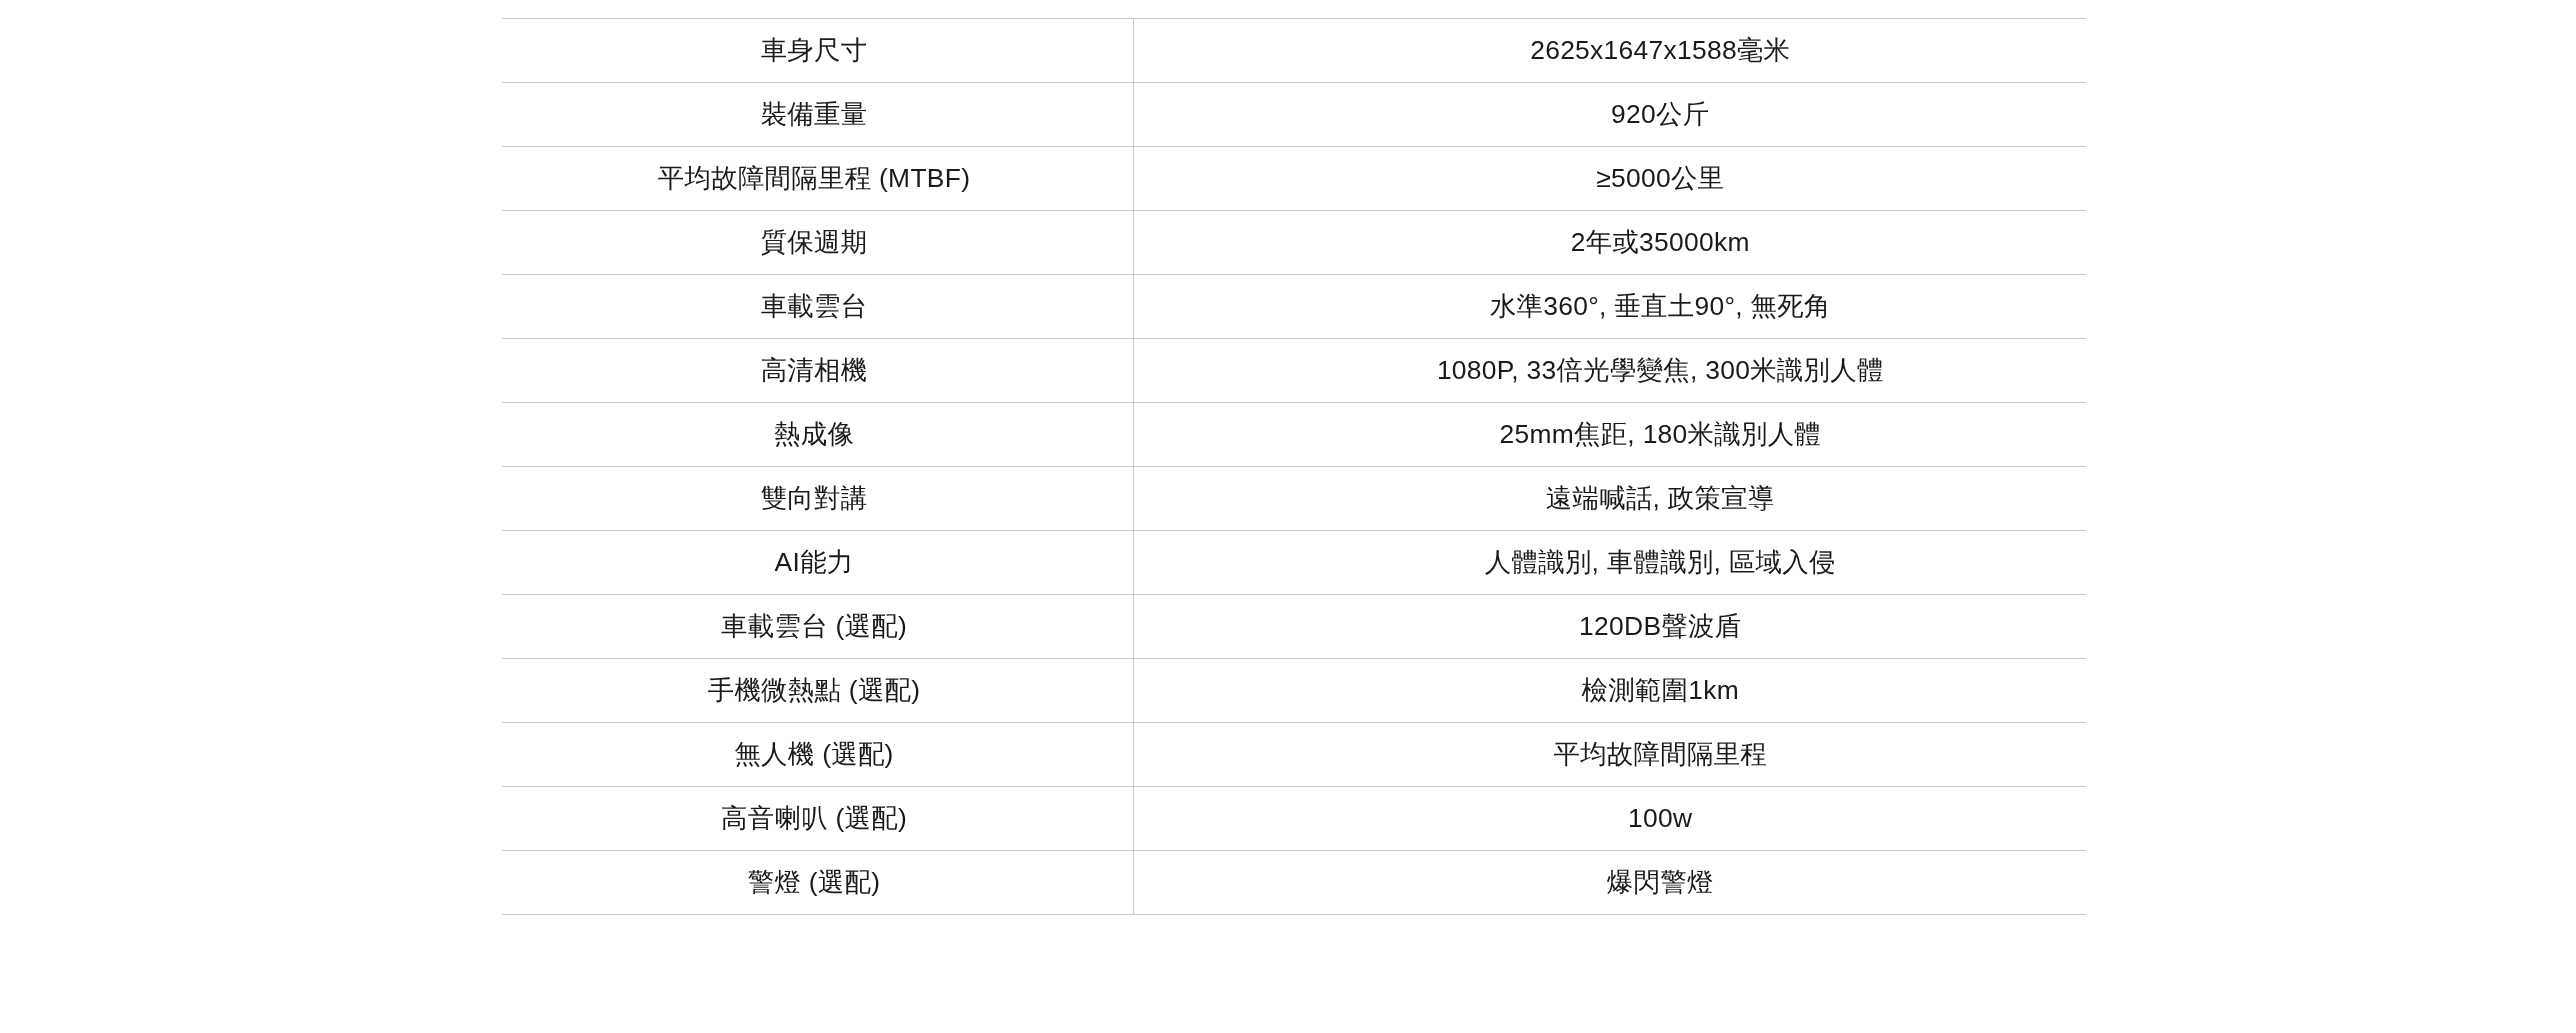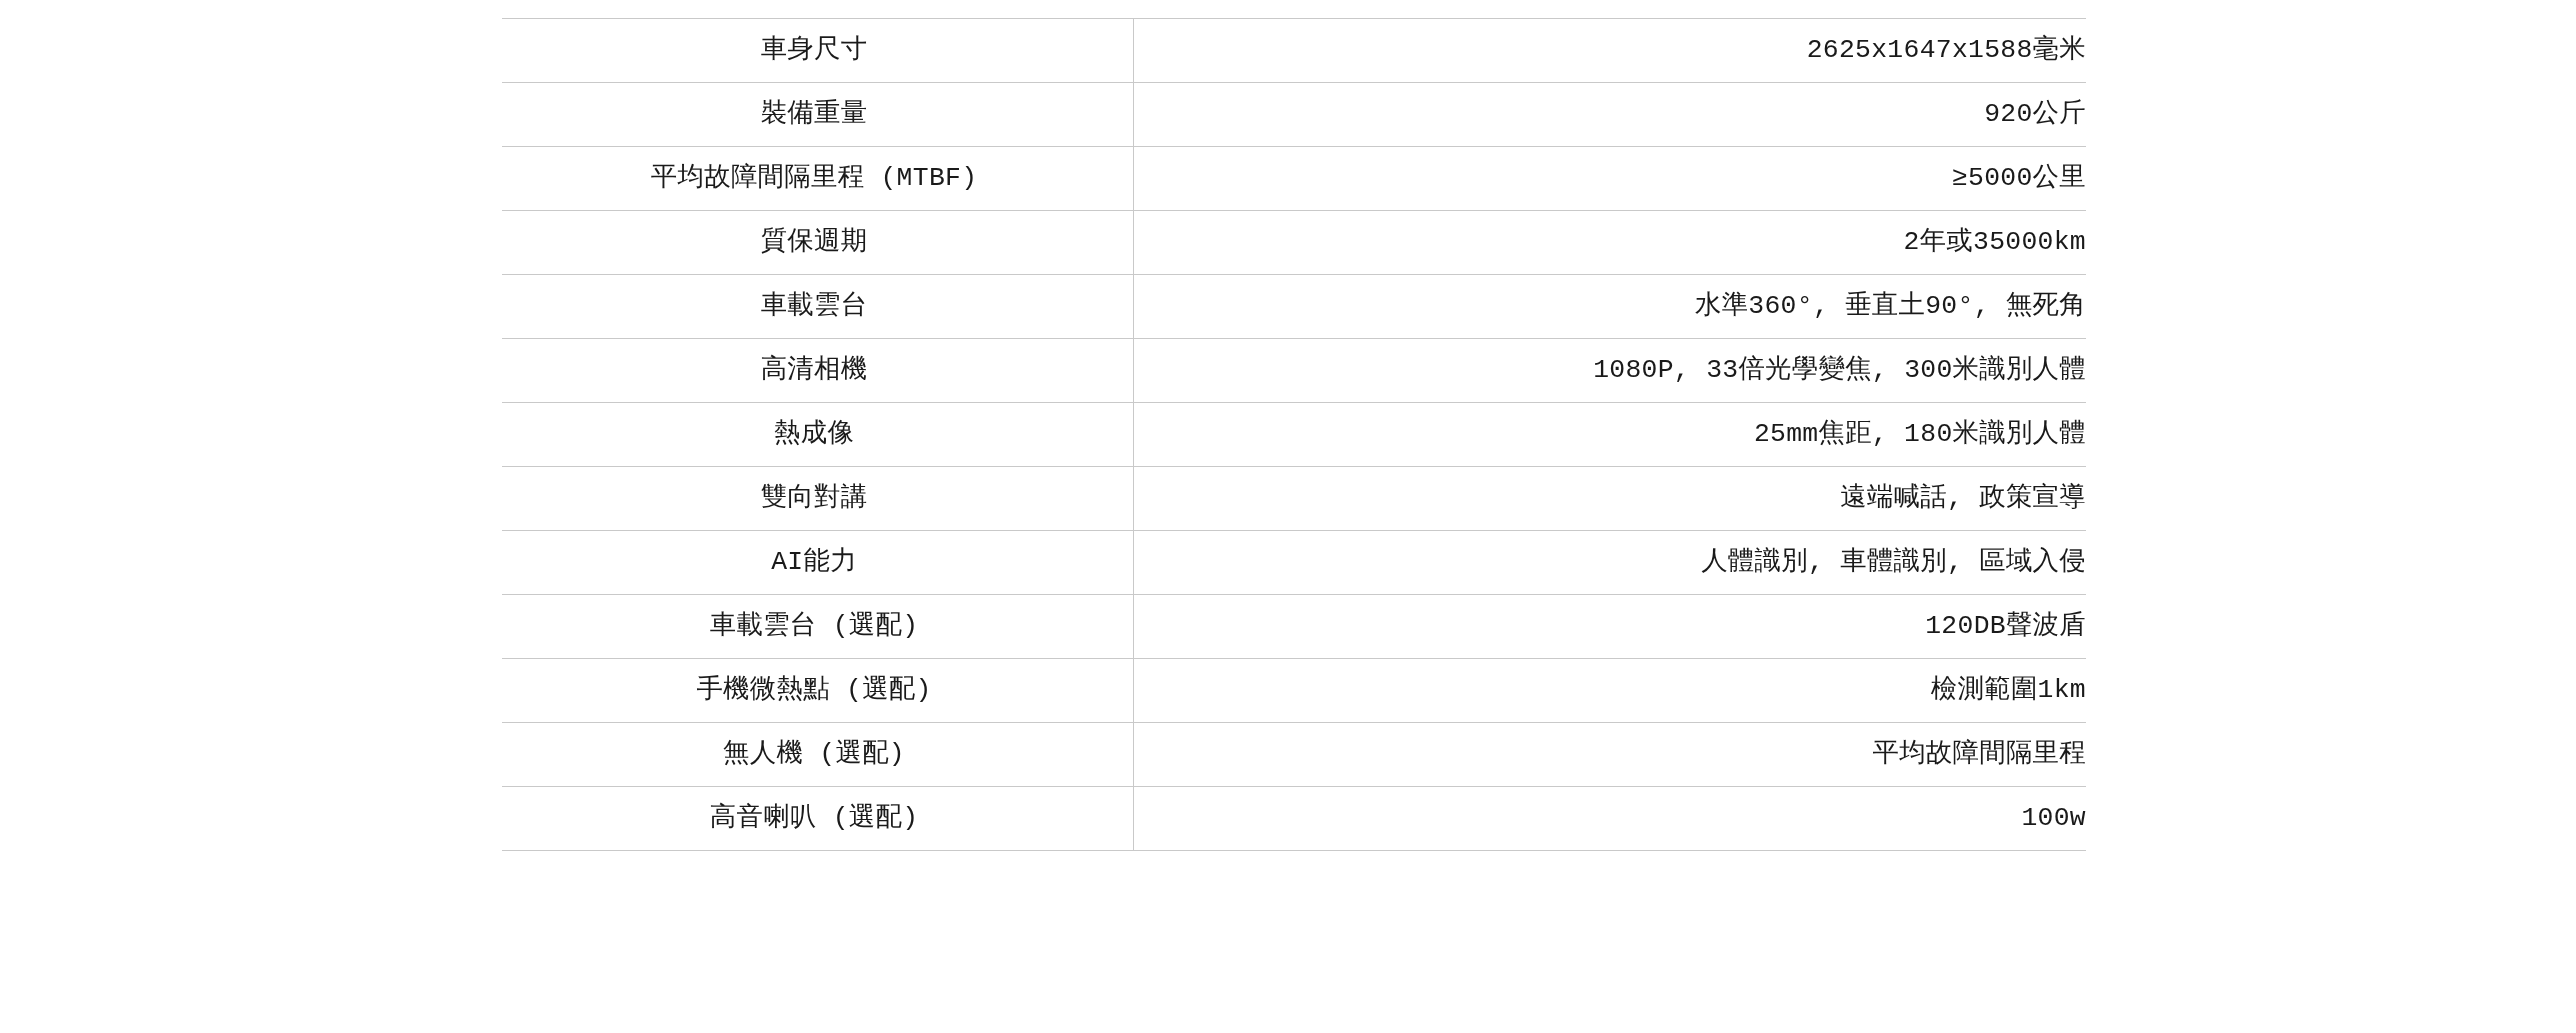--- a/index.html
+++ b/index.html
@@ -38,29 +38,28 @@
   }
   table.spec-table td {
     border-top: 1.3px solid #c9c9c9;
     border-bottom: 1.3px solid #c9c9c9;
     padding: 0;
     vertical-align: middle;
     font-size: 26.4px;
     line-height: 1.2;
     font-weight: 500;
     letter-spacing: 0.3px;
-    font-family: Liberation Mono, monospace;
   }
   table.spec-table td.label {
     text-align: center;
     border-right: 1.3px solid #c9c9c9;
     padding-right: 6.4px;
   }
   table.spec-table td.value {
-    text-align: right;
+    text-align: center;
     padding-left: 101px;
   }
   
   table.spec-table tr:first-child td {
     border-top: 1.3px solid #c9c9c9;
   }
   table.spec-table tr:last-child td {
     border-bottom: 1.3px solid #c9c9c9;
   }
 </style>
@@ -120,17 +119,21 @@
           <td class="value">檢測範圍1km</td>
         </tr>
         <tr>
           <td class="label">無人機 (選配)</td>
           <td class="value">平均故障間隔里程</td>
         </tr>
         <tr>
           <td class="label">高音喇叭 (選配)</td>
           <td class="value">100w</td>
         </tr>
+        <tr>
+          <td class="label">警燈 (選配)</td>
+          <td class="value">爆閃警燈</td>
+        </tr>
       </tbody>
     </table>
   </div>
 </div>
 
 
 </body></html>

